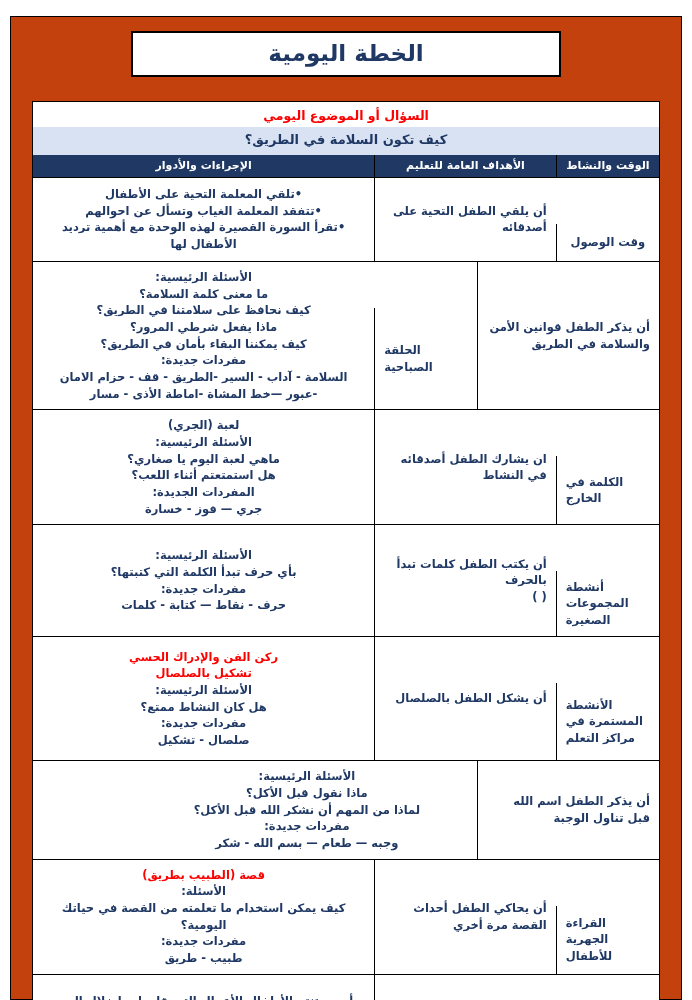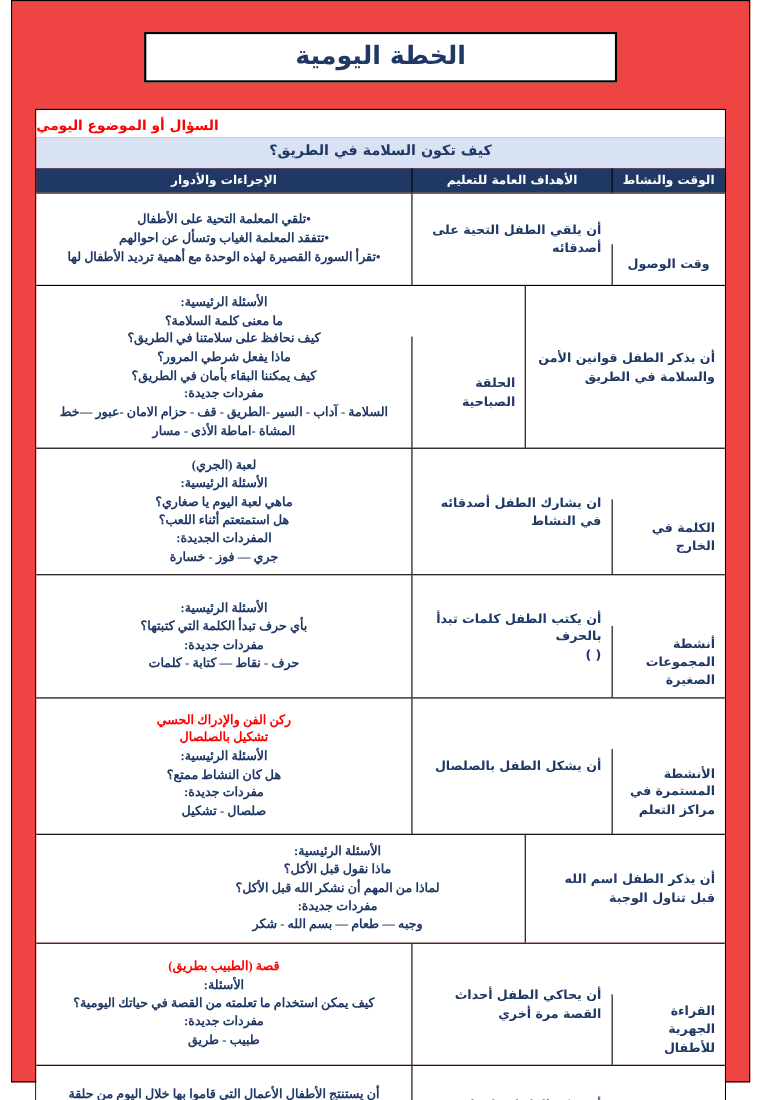--- a/index.html
+++ b/index.html
@@ -4,25 +4,25 @@
 <style>
   * { margin: 0; padding: 0; box-sizing: border-box; }
   html, body {
     width: 692px; height: 1000px;
     background: #ffffff;
     font-family: "DejaVu Sans", sans-serif;
     overflow: hidden;
   }
   .sheet {
     position: absolute;
-    left: 10px; top: 0;
+    left: 10px; top: 16px;
     width: 672px; height: 984px;
     border: 1.5px solid #000;
-    padding: 28px 21px 10px 21px;
-    background: #ef4444;
+    padding: 14px 21px 10px 21px;
+    background: #c2410c;
   }
   
   .title-box {
     width: 430px;
     margin: 0 auto 24px auto;
     border: 2px solid #000;
     padding: 7px 0 9px 0;
     text-align: center;
     background: #fff;
   }
@@ -35,21 +35,21 @@
   
   .plan-table {
     border: 1.5px solid #000;
     color: var(--navy, #1f3864);
     font-weight: bold;
     font-size: 11.5px;
     line-height: 1.45;
   }
   .topic-label {
     color: var(--red, #ff0000);
-    text-align: left;
+    text-align: center;
     font-size: 12.5px;
     padding: 5px 0 2px 0;
     background: #fff;
   }
   .topic-question {
     background: var(--question-bg, #d9e2f3);
     text-align: center;
     font-size: 13px;
     padding: 4px 0 5px 0;
   }
@@ -72,23 +72,23 @@
   .col-obj  { width: 29%;   }
   .col-proc { width: 54.5%; }
   .hcell:not(:last-child),
   .cell:not(:last-child) { border-left: 1px solid #000; }
   .cell {
     display: flex;
     flex-direction: column;
     justify-content: center;
     padding: 7px 9px;
   }
-  .cell.col-time { align-items: center; text-align: right; margin-top: 46px; }
+  .cell.col-time { align-items: center; text-align: left; margin-top: 46px; }
   .cell.col-obj  { text-align: right; }
-  .cell.col-proc { text-align: center; padding: 7px 14px; font-family: Liberation Serif, serif; }
+  .cell.col-proc { text-align: center; padding: 7px 14px; }
   .line { }
   .line.red { color: var(--red, #ff0000); }
   
   .table-body .table-row:nth-child(1) { min-height: 84px; }
   .table-body .table-row:nth-child(2) { min-height: 136px; }
   .table-body .table-row:nth-child(3) { min-height: 106px; }
   .table-body .table-row:nth-child(4) { min-height: 112px; }
   .table-body .table-row:nth-child(5) { min-height: 124px; }
   .table-body .table-row:nth-child(6) { min-height: 94px; }
   .table-body .table-row:nth-child(7) { min-height: 92px; }

